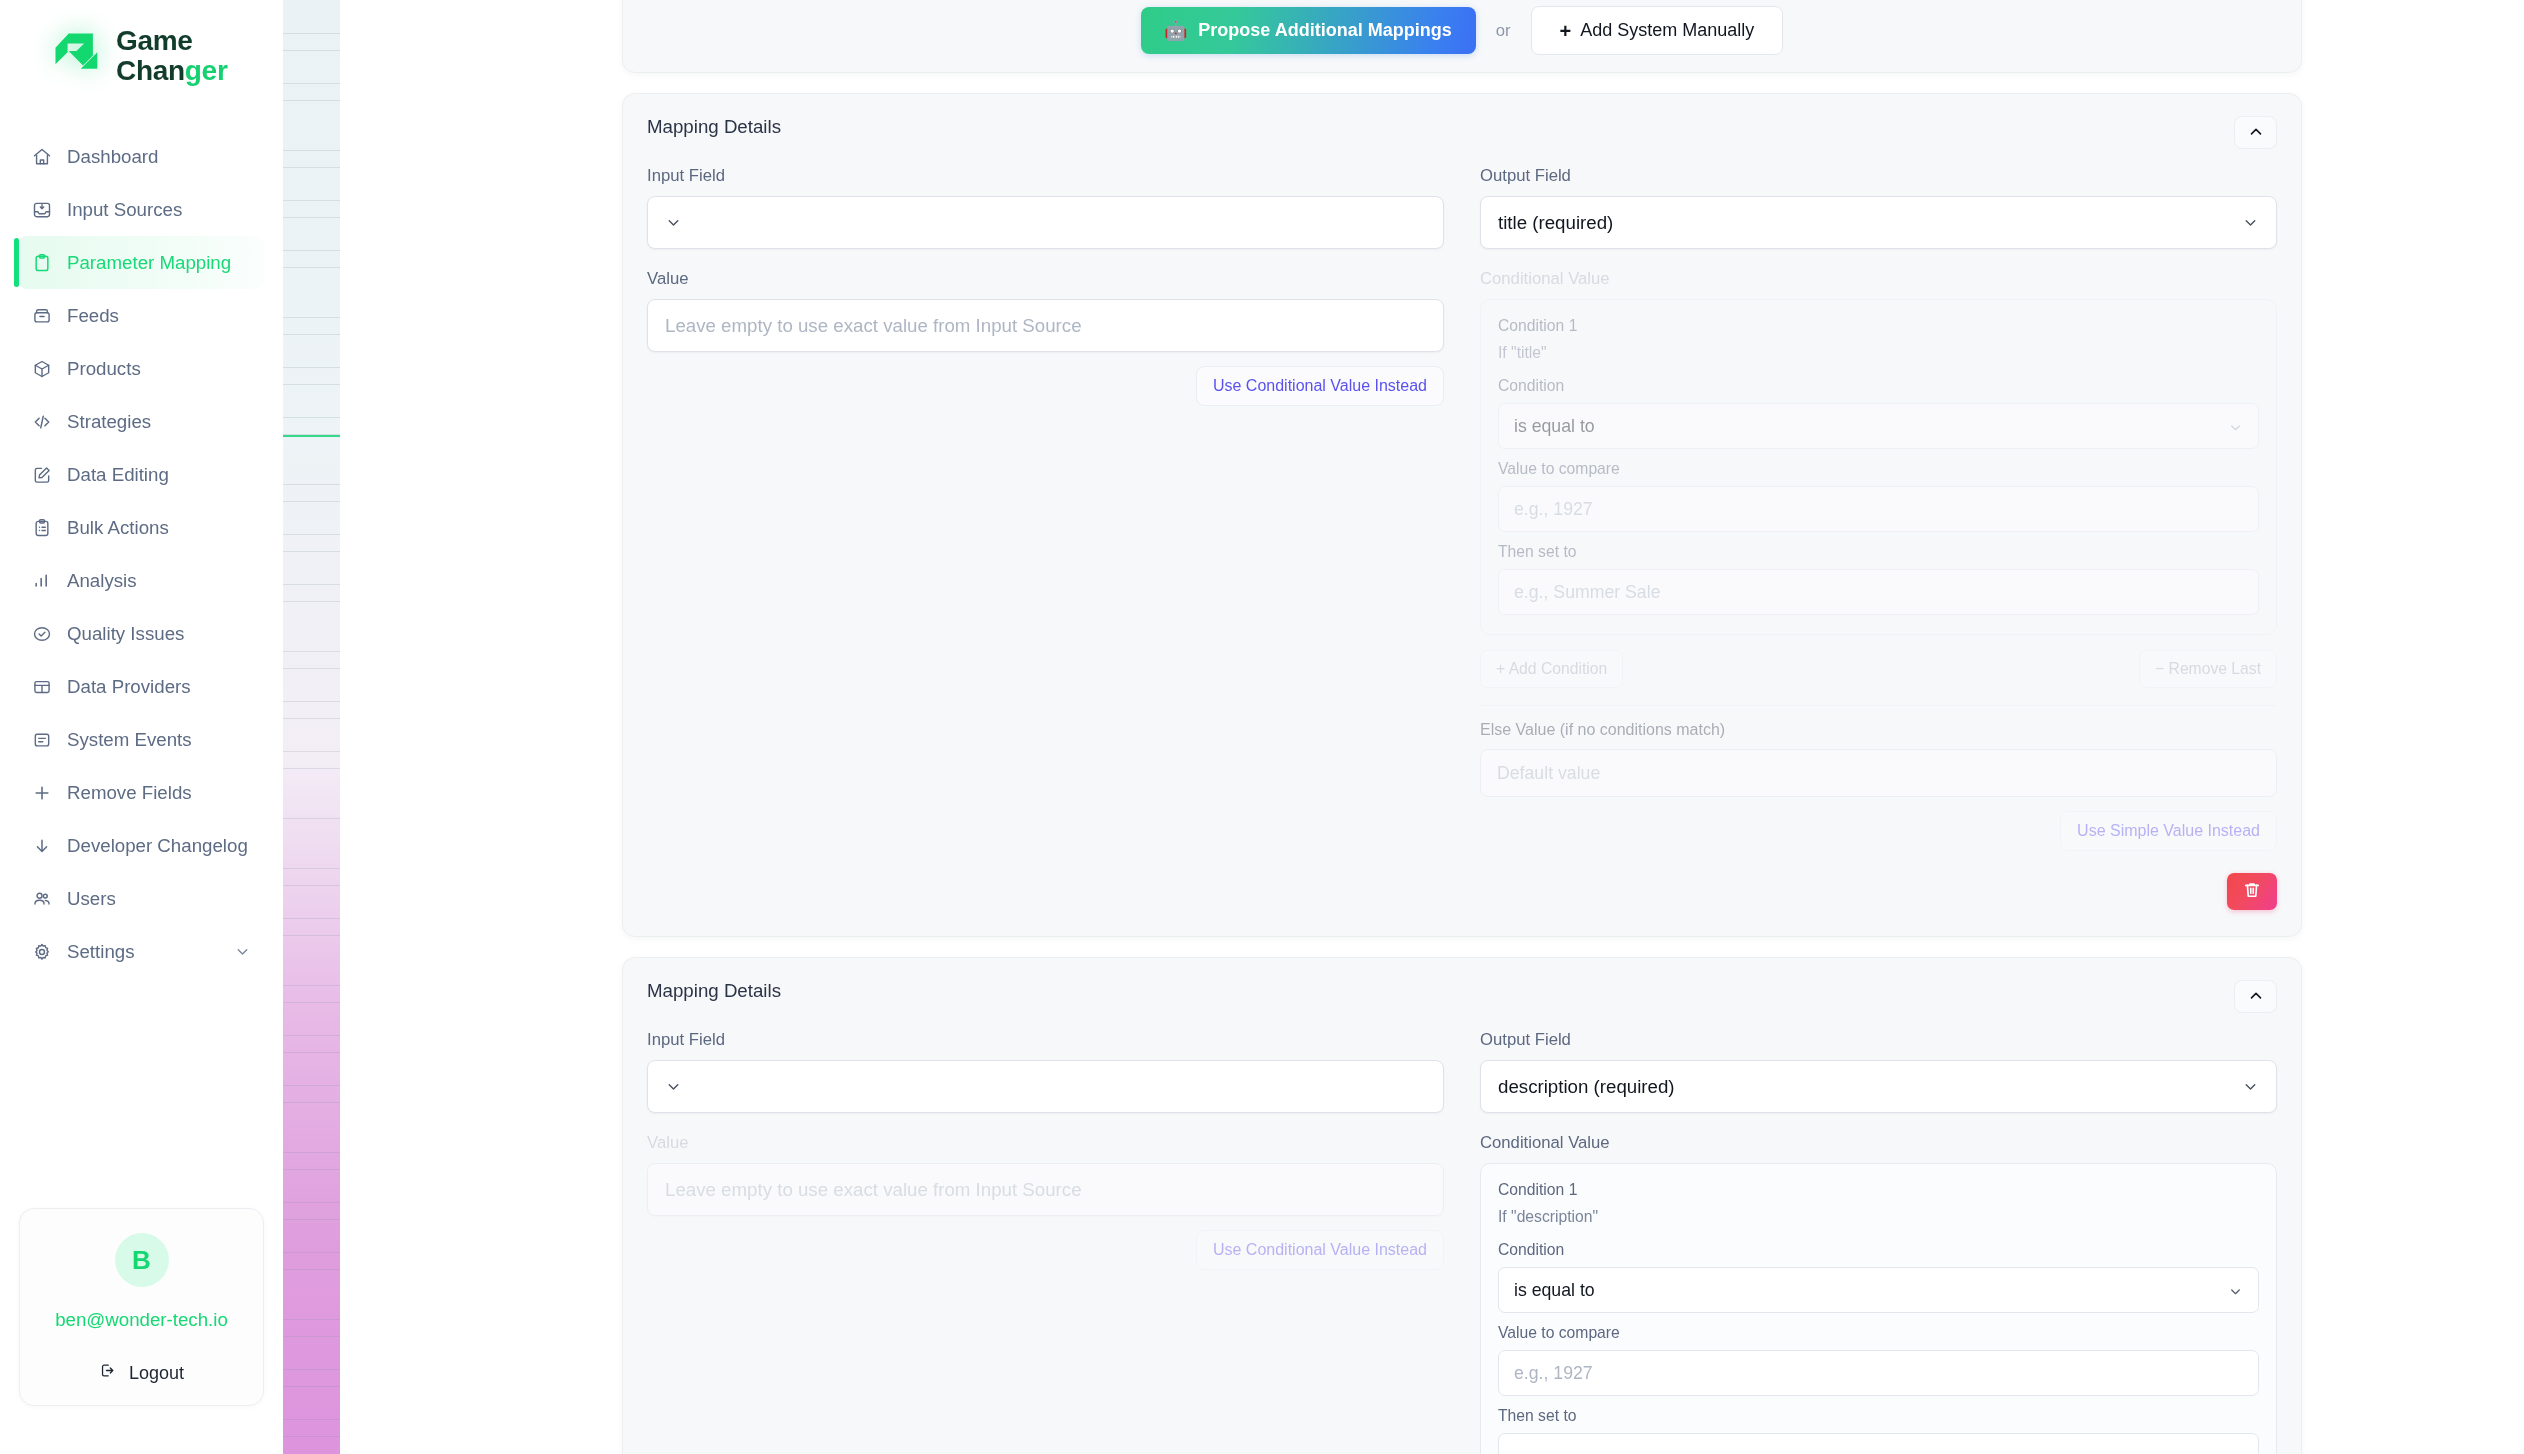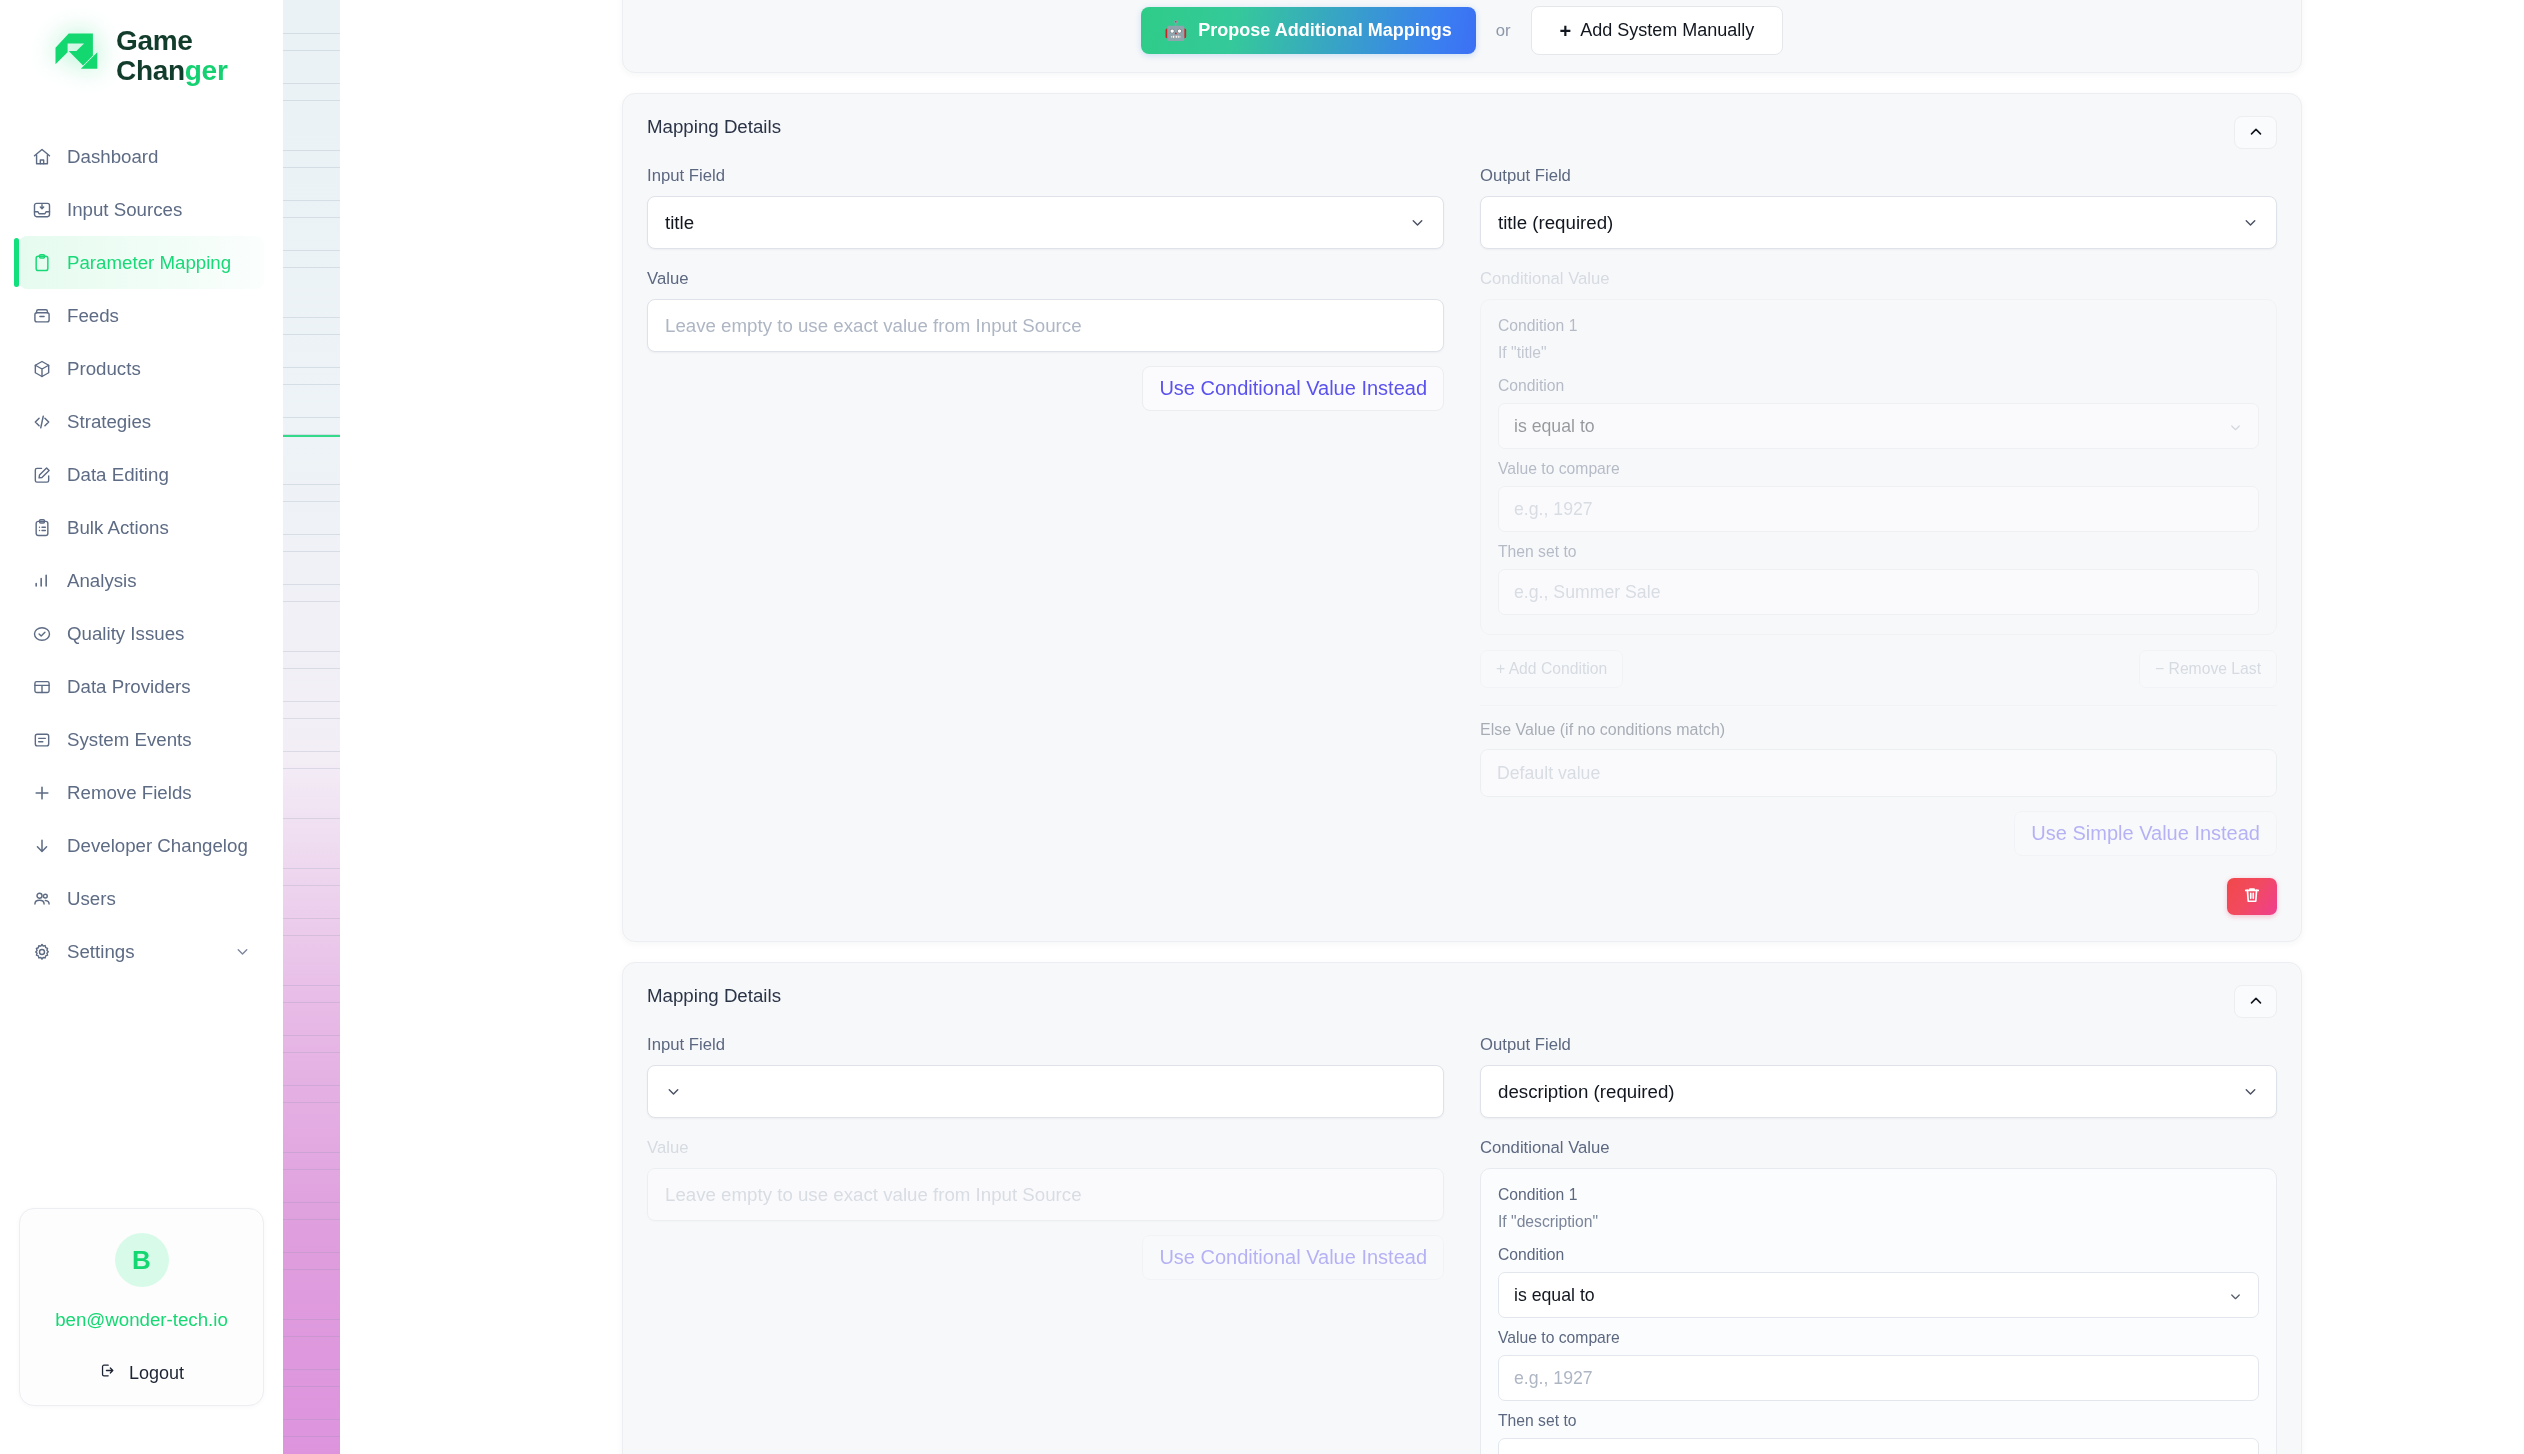--- a/index.html
+++ b/index.html
@@ -153,21 +153,21 @@
   .select .sel-val { flex: 1 1 auto; }
   .select .caret { width: 17px; height: 17px; flex: 0 0 17px; opacity: .85; }
   .textbox { cursor: text; }
   .textbox .ph { color: #aeb6c4; }
   .spacer-40 { height: 20px; }
 
   .row-right { display: flex; justify-content: flex-end; margin-top: 14px; }
   .link-btn {
     display: inline-flex; align-items: center;
     border: 1px solid #ecedf1; border-radius: 8px; background: #fbfbfd;
-    color: #5b52ee; font-size: 20px; font-weight: 500;
+    color: #5b52ee; font-size: 16px; font-weight: 500;
     padding: 10px 16px; cursor: pointer;
   }
 
   
   .cond-box {
     border: 1px solid #e7eaef; border-radius: 10px; background: #fbfcfd;
     padding: 17px 17px 19px;
   }
   .cond-head { font-size: 15.7px; color: #5c6880; margin-bottom: 9px; }
   .cond-sub  { font-size: 15.7px; color: #7a859a; margin-bottom: 15px; }
@@ -447,21 +447,20 @@
                   <path d="M6 14.5l6-6 6 6"></path>
                 </svg></span>
           </div>
         </div>
 
         <div class="cols">
 
           <div class="col">
             <span class="fld-label">Input Field</span>
             <div class="select">
-              <span class="sel-val">title</span>
               <span class="caret"><svg viewBox="0 0 24 24" fill="none" stroke="#2b3446" stroke-width="2" stroke-linecap="round" stroke-linejoin="round">
                     <path d="M6 9.5l6 6 6-6"></path>
                   </svg></span>
             </div>
 
             <div class="spacer-40"></div>
 
             <span class="fld-label">Value</span>
             <div class="textbox">
               <span class="ph">Leave empty to use exact value from Input Source</span>

